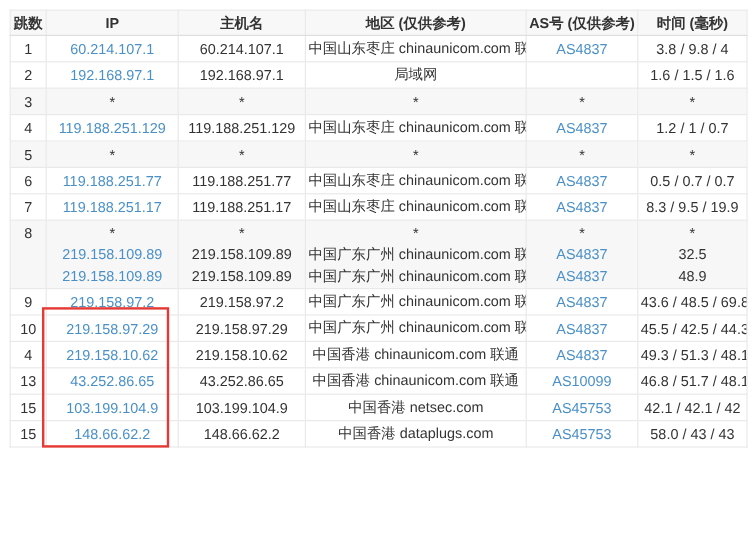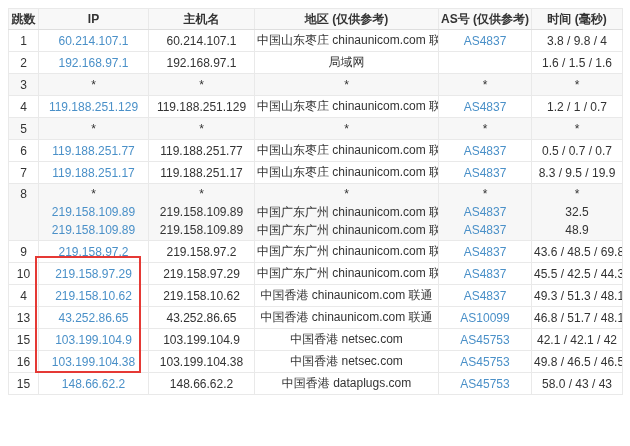--- a/index.html
+++ b/index.html
@@ -162,28 +162,20 @@
         </tr>
         <tr>
           <td>15</td>
           <td><span class="link" style="color: rgb(74, 144, 200);">103.199.104.9</span></td>
           <td>103.199.104.9</td>
           <td>中国香港 netsec.com</td>
           <td><span class="link" style="color: rgb(74, 144, 200);">AS45753</span></td>
           <td>42.1 / 42.1 / 42</td>
         </tr>
         <tr>
-          <td>16</td>
-          <td><span class="link" style="color: rgb(74, 144, 200);">103.199.104.38</span></td>
-          <td>103.199.104.38</td>
-          <td>中国香港 netsec.com</td>
-          <td><span class="link" style="color: rgb(74, 144, 200);">AS45753</span></td>
-          <td>49.8 / 46.5 / 46.5</td>
-        </tr>
-        <tr>
           <td>15</td>
           <td><span class="link" style="color: rgb(74, 144, 200);">148.66.62.2</span></td>
           <td>148.66.62.2</td>
           <td>中国香港 dataplugs.com</td>
           <td><span class="link" style="color: rgb(74, 144, 200);">AS45753</span></td>
           <td>58.0 / 43 / 43</td>
         </tr>
       </tbody>
   </table>
   <div id="hl-box" style="border-color: rgb(229, 57, 53);"></div>

